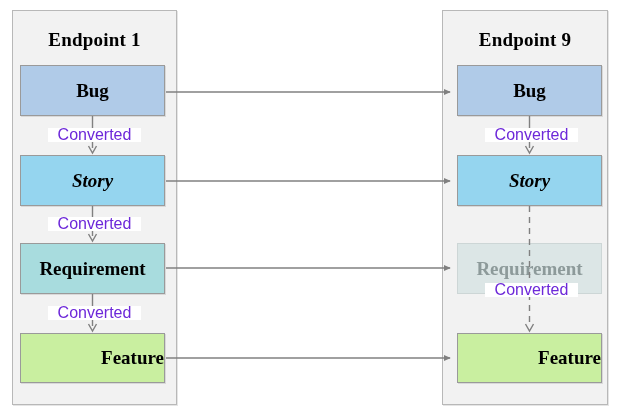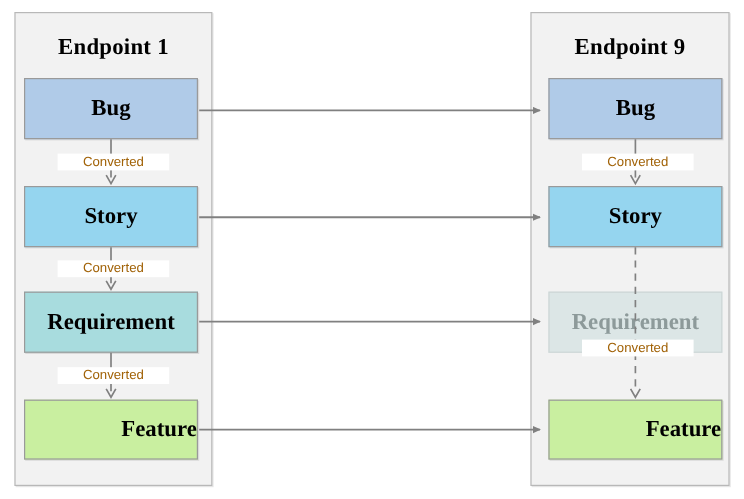--- a/index.html
+++ b/index.html
@@ -62,31 +62,31 @@
     color: #8d9a9a;
     border-color: #cdd6d6;
     box-shadow: none;
   }
 
   
   .col-1 { left: 20px;  width: 145px; }
   .col-2 { left: 457px; width: 145px; }
 
   .row-bug      { top: 65px;  height: 51px; }
-  .row-story    { top: 155px; height: 51px; }
+  .row-story    { top: 155px; height: 51px; font-style: italic; }
   .row-req      { top: 243px; height: 51px; }
   .row-feature  { top: 333px; height: 50px; justify-content: flex-end; }
 
   
   .edge-label {
     position: absolute;
     background: #ffffff;
     font-family: "Liberation Sans", sans-serif;
-    font-size: 11px;
-    color: #a16207;
+    font-size: 16px;
+    color: #6d28d9;
     line-height: 14px;
     padding: 0 2px;
     white-space: nowrap;
     z-index: 6;
     text-align: center;
   }
 
   
   #wires {
     position: absolute;

